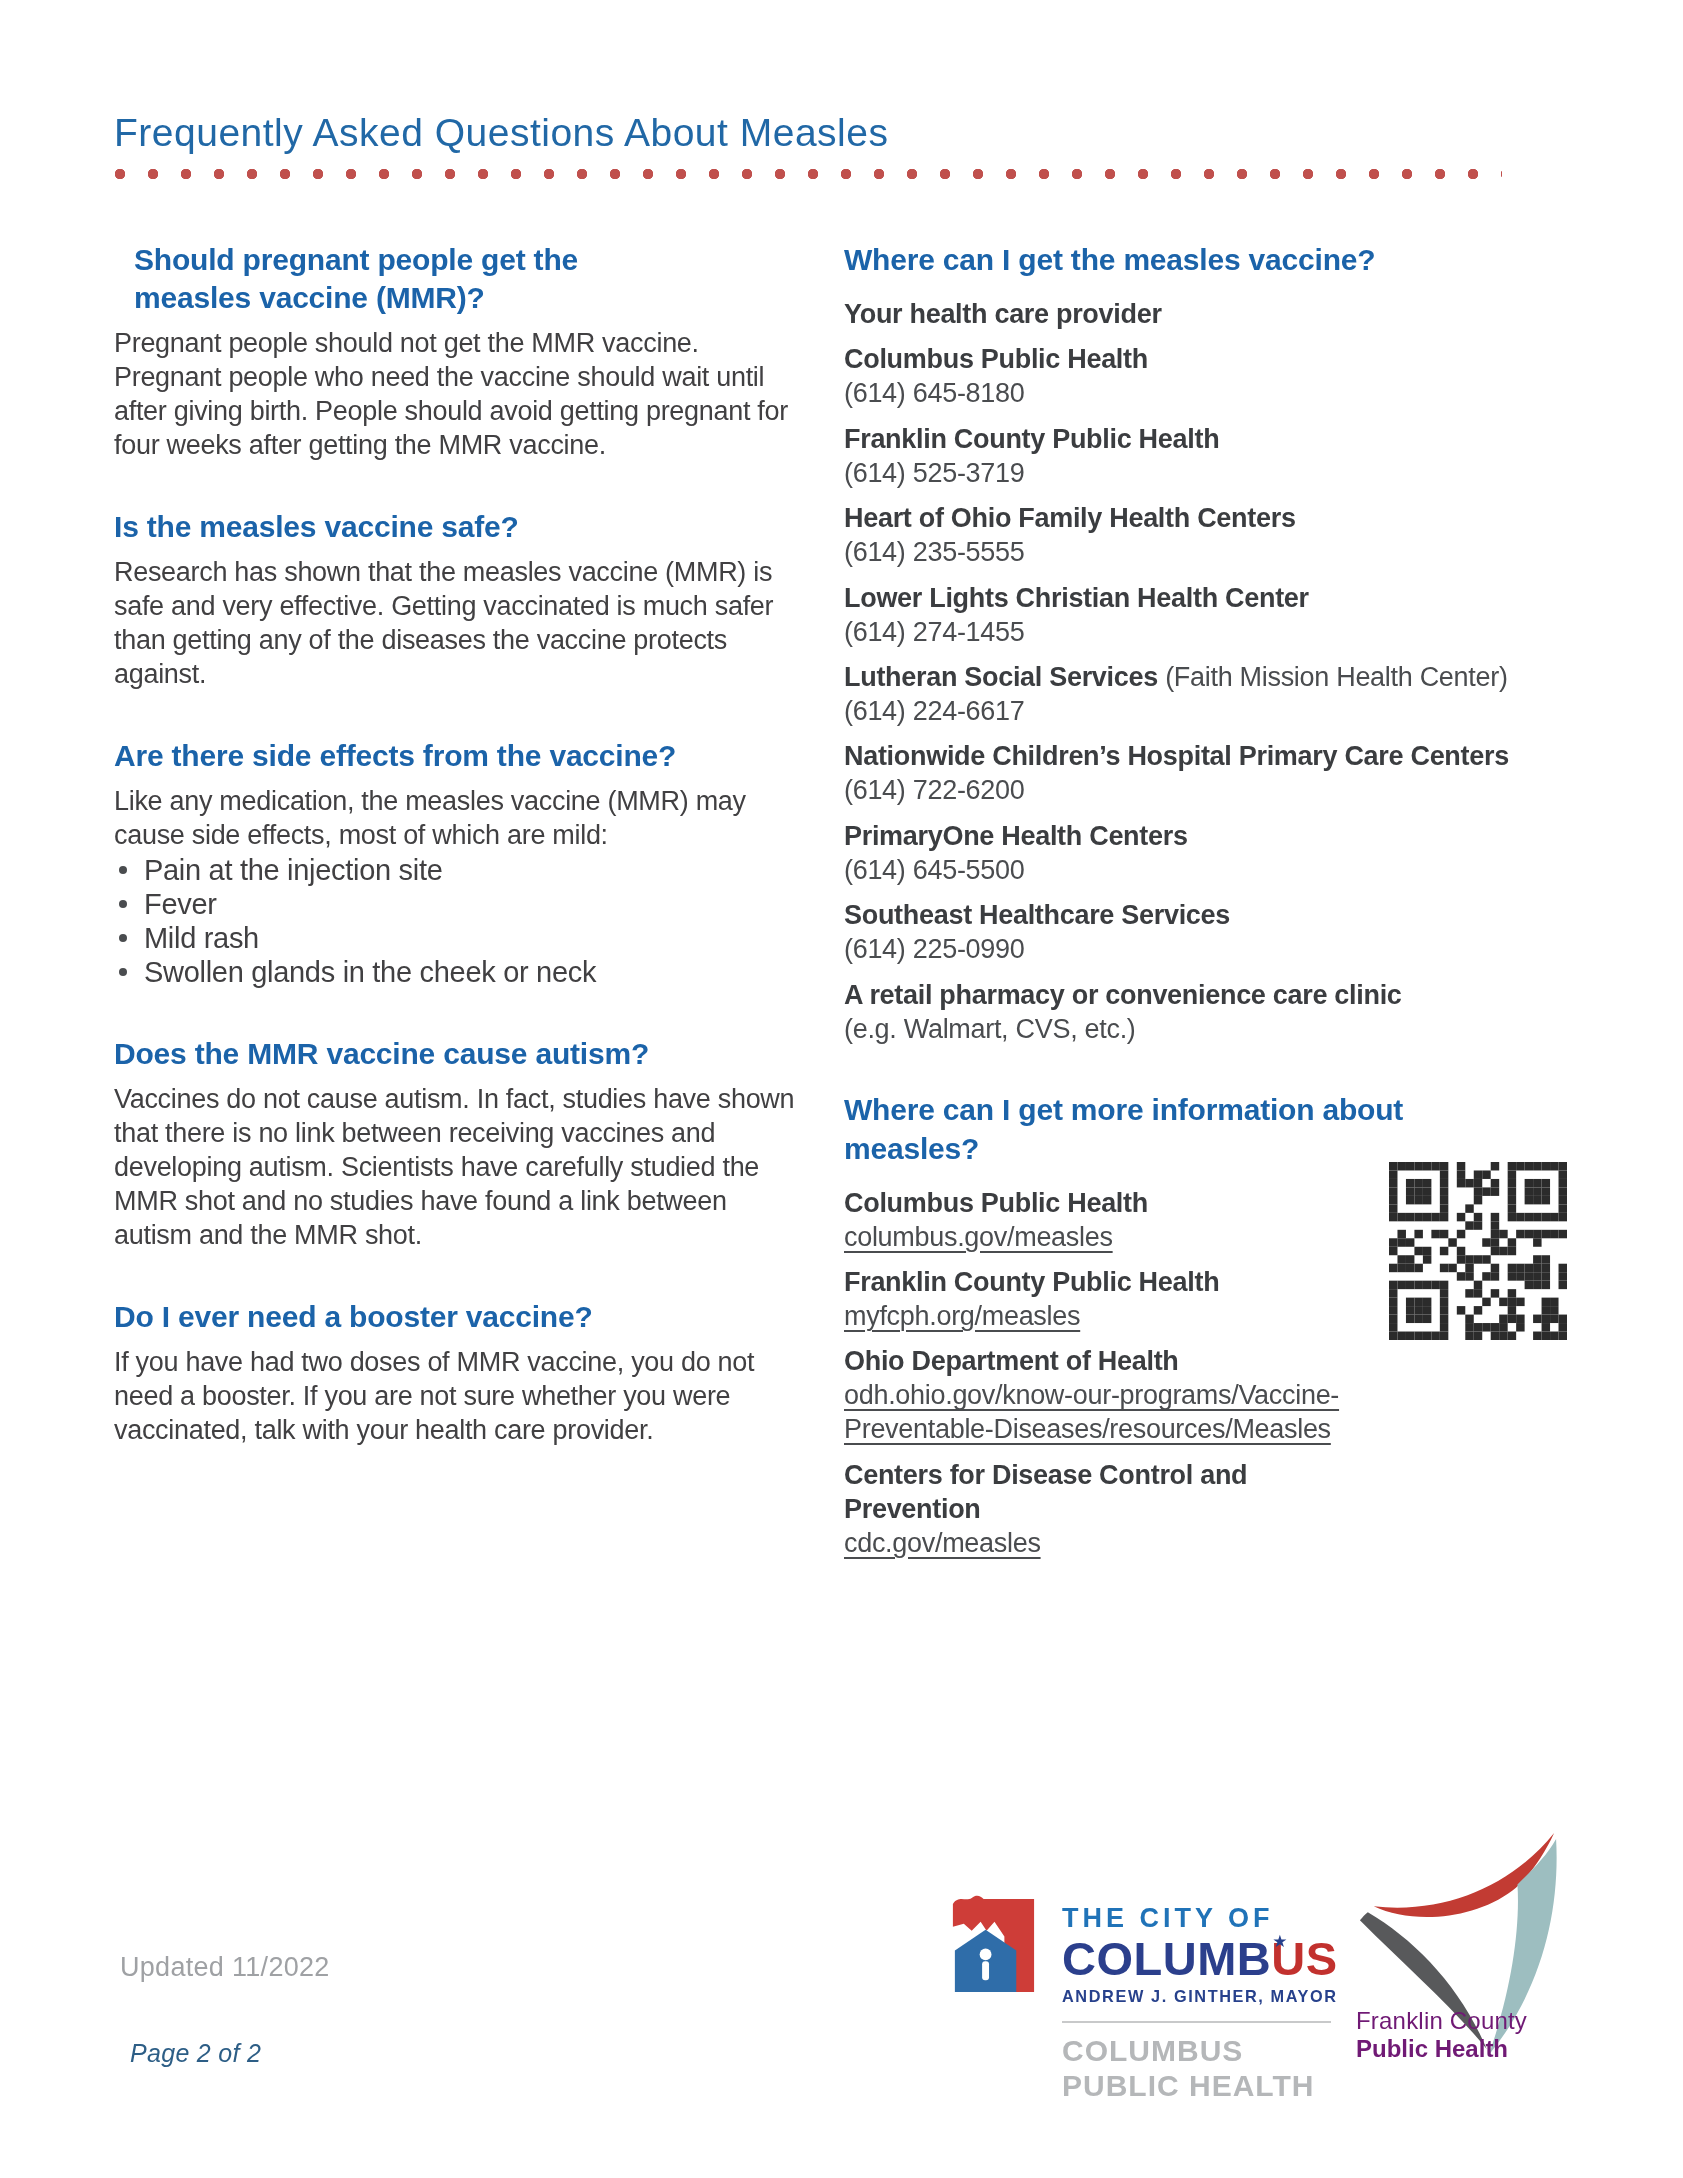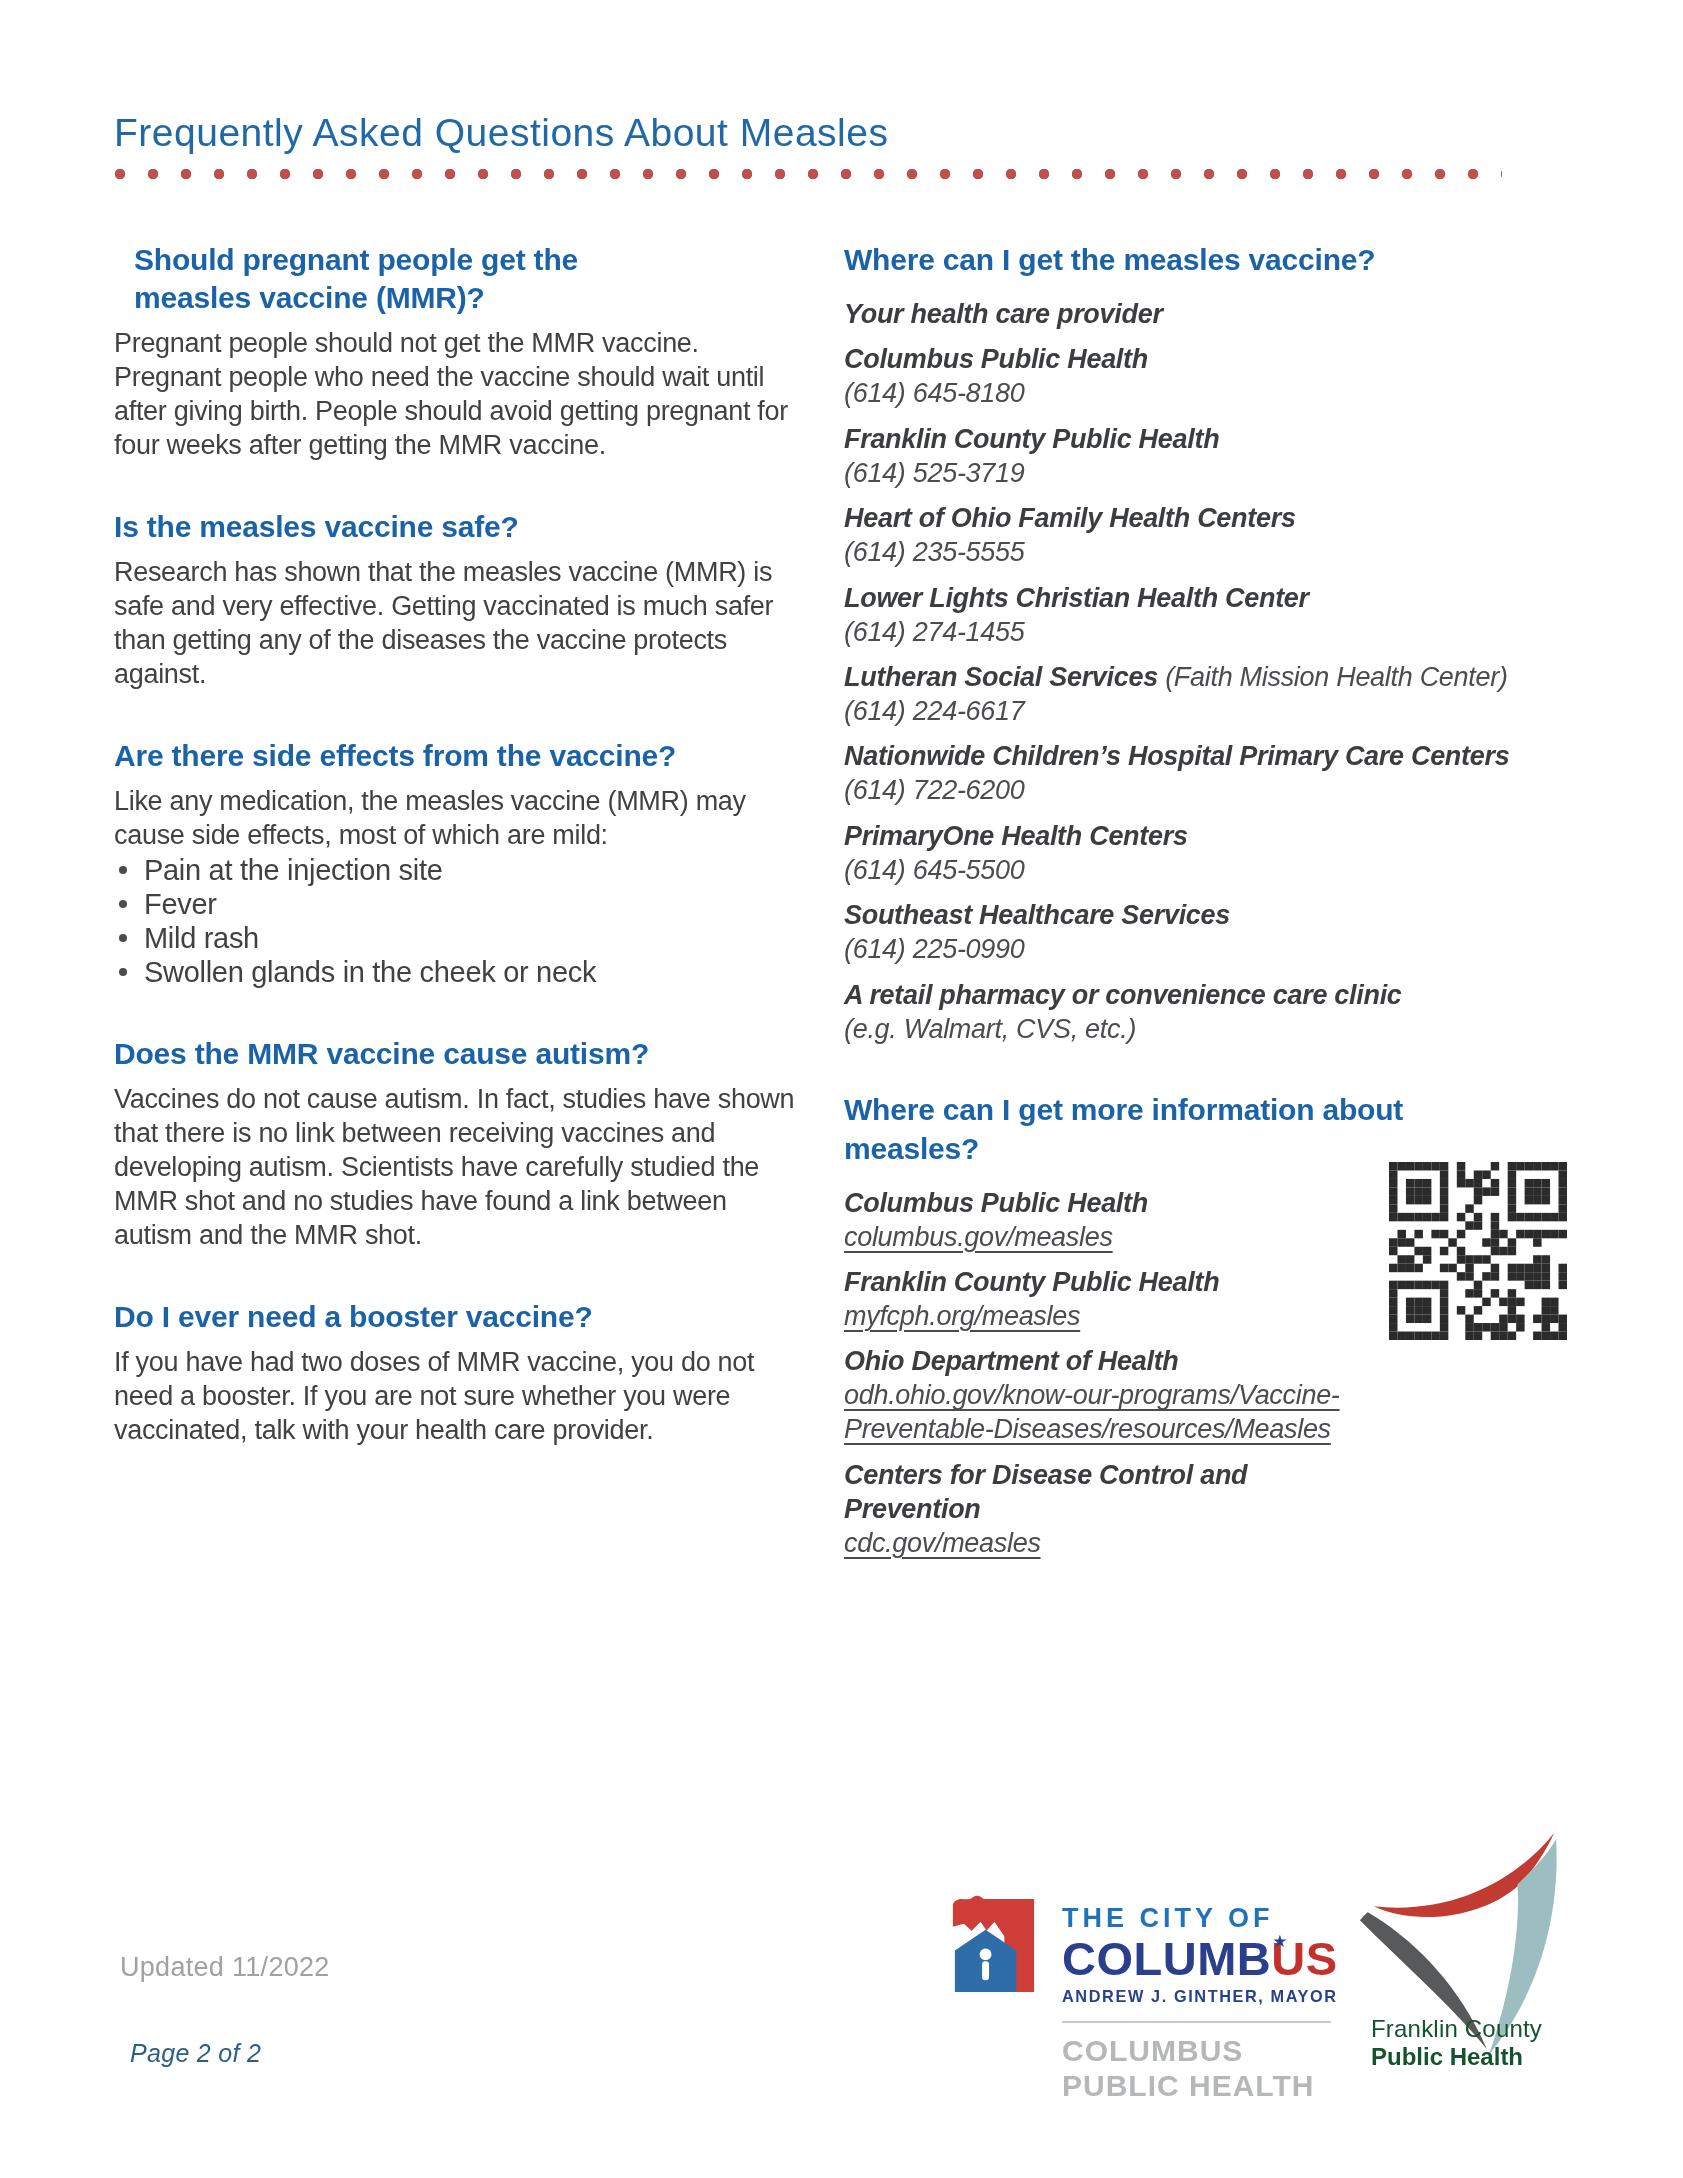--- a/index.html
+++ b/index.html
@@ -33,21 +33,21 @@
   ul.bullets li{
     position:relative;padding-left:30px;font-size:29px;line-height:34px;
     letter-spacing:-0.3px;color:#414042;
   }
   ul.bullets li::before{
     content:"";position:absolute;left:5px;top:13px;width:8px;height:8px;
     border-radius:50%;background:#4A4C4F;
   }
   
   .col-right h2.q{margin-bottom:18px;}
-  .entry{margin-bottom:11.4px;font-style:italic;}
+  .entry{margin-bottom:11.4px;}
   .entry .name{font-size:27px;line-height:34px;font-weight:700;color:#3B3D40;letter-spacing:-0.3px;}
   .entry .name .suffix{font-weight:400;color:#4A4C4F;}
   .entry .sub{font-size:27px;line-height:34px;color:#4A4C4F;letter-spacing:-0.3px;}
   .entry .link{
     display:inline-block;font-size:27px;line-height:34px;color:#4A4C4F;
     text-decoration:underline;text-underline-offset:5px;text-decoration-thickness:2px;
     letter-spacing:-0.3px;overflow-wrap:anywhere;
   }
   .info-section{position:relative;margin-top:44px;}
   .info-section h2.q{max-width:624px;line-height:39px;}
@@ -71,21 +71,21 @@
   .cbus-word .us-wrap{position:relative;color:#C2312E;}
   .cbus-word .star{
     position:absolute;left:1px;top:-15px;font-size:17px;color:#27418C;font-weight:400;
   }
   .cbus-mayor{font-size:16.3px;font-weight:700;color:#27418C;letter-spacing:1.6px;margin-top:3px;}
   .cbus-divider{width:269px;border-top:2px solid #C8C9CA;margin:15px 0 10px 0;}
   .cbus-dept{font-size:30px;font-weight:700;color:#B5B7B9;letter-spacing:1px;line-height:35px;}
   
   .fcph-logo{position:absolute;left:1348px;top:1827px;width:218px;height:238px;}
   .fcph-logo svg{position:absolute;left:0;top:0;}
-  .fcph-text{position:absolute;left:23px;top:180px;color:#14532d;margin-top:8px;}
+  .fcph-text{position:absolute;left:8px;top:180px;color:#701a75;}
   .fcph-line1{font-size:24px;letter-spacing:0.2px;}
   .fcph-line2{font-size:24px;font-weight:700;}
 </style>
 </head>
 <body>
 
 <div class="page">
 
   <div class="doc-title">Frequently Asked Questions About Measles</div>
   <div class="dotted-divider"></div>

